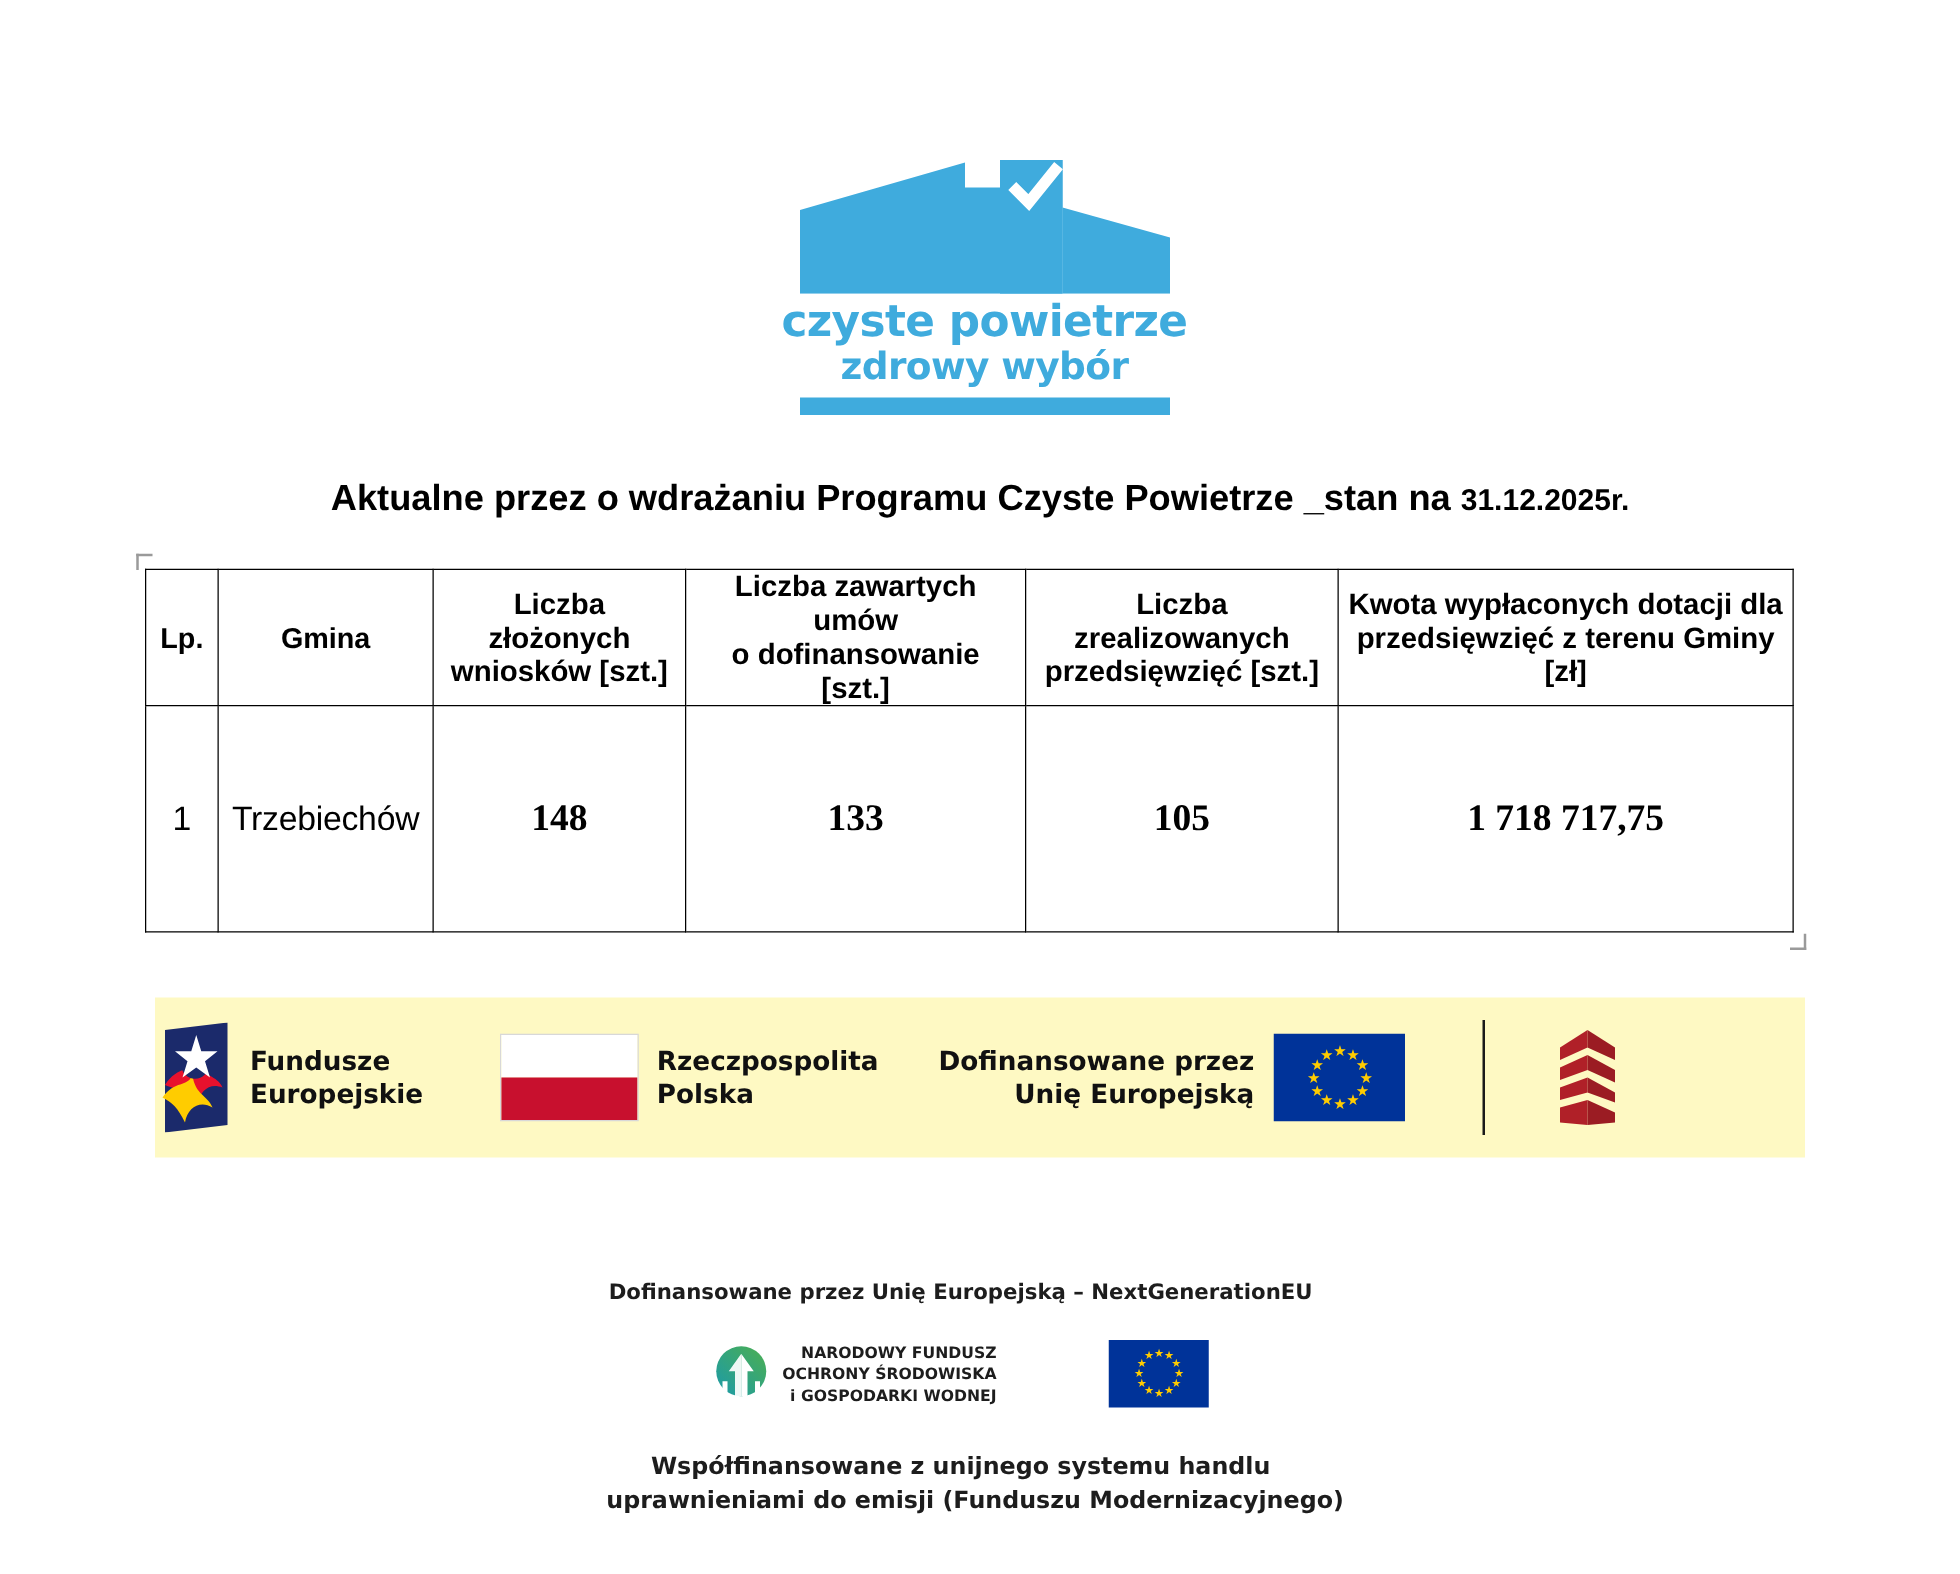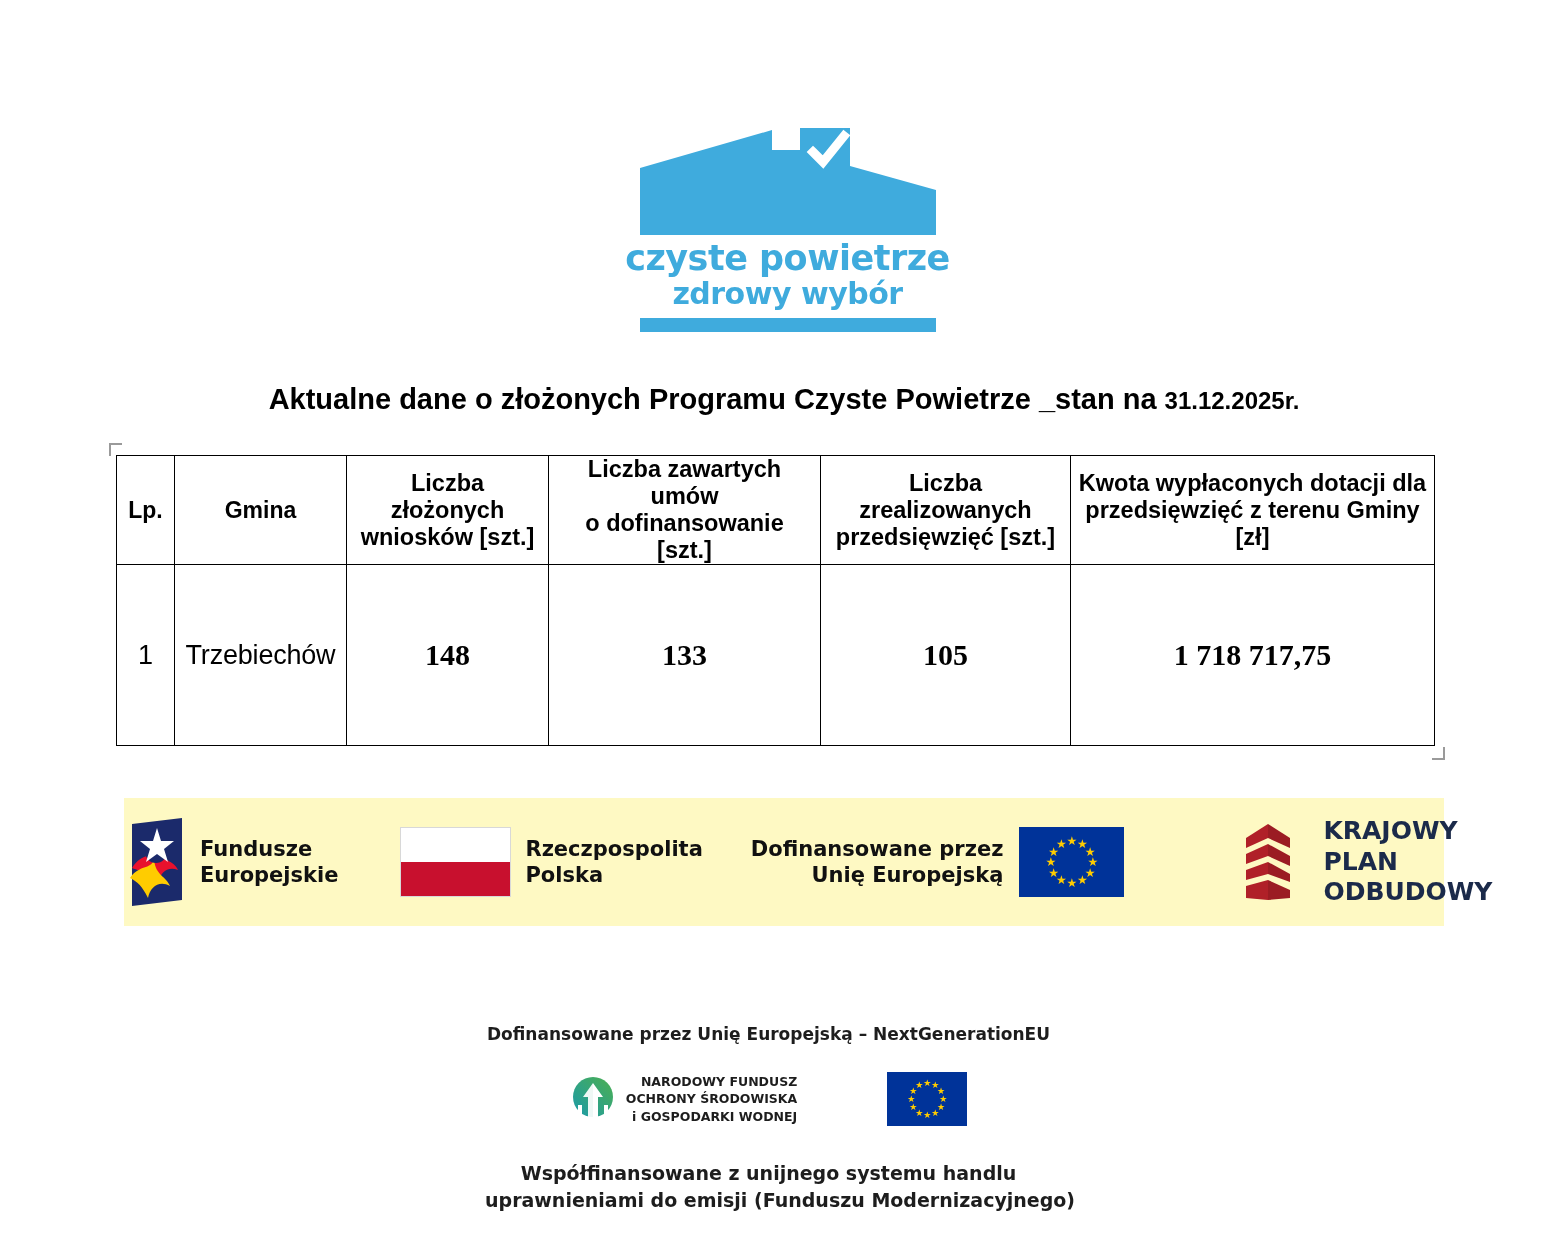--- a/index.html
+++ b/index.html
@@ -256,21 +256,21 @@
       <path d="M173 24 L183 34 L204 8" stroke="#ffffff" stroke-width="9" fill="none" stroke-linecap="square"></path>
       <path d="M210 107 L210 38 L296 62 L296 107 Z" fill="#3fabdd"></path>
     </svg>
   </div>
   <div class="cp-line1">czyste powietrze</div>
   <div class="cp-line2">zdrowy wybór</div>
   <div class="cp-underbar"></div>
 </div>
 
 <div class="doc-title">
-  <span>Aktualne dane o złożonych Programu Czyste Powietrze _stan na</span><span class="title-date">31.12.2025r.</span>
+  <span>Aktualne przez o wdrażaniu Programu Czyste Powietrze _stan na</span><span class="title-date">31.12.2025r.</span>
 </div>
 
 <div class="corner-mark corner-tl"></div>
 <div class="corner-mark corner-br"></div>
 
 <table class="data-table">
   <colgroup>
     <col class="col-lp">
       <col class="col-gmina">
       <col class="col-a">
@@ -366,25 +366,20 @@
     <svg class="kpo-logo" viewBox="0 0 66 88" xmlns="http://www.w3.org/2000/svg">
       <polygon points="4,20 26,6 26,20 4,30" fill="#b02028"></polygon>
       <polygon points="26,6 48,20 48,30 26,20" fill="#9b1c23"></polygon>
       <polygon points="4,36 26,26 26,38 4,46" fill="#b02028"></polygon>
       <polygon points="26,26 48,38 48,48 26,38" fill="#9b1c23"></polygon>
       <polygon points="4,52 26,44 26,56 4,62" fill="#b02028"></polygon>
       <polygon points="26,44 48,56 48,64 26,56" fill="#9b1c23"></polygon>
       <polygon points="4,68 26,62 26,82 4,80" fill="#b02028"></polygon>
       <polygon points="26,62 48,72 48,80 26,82" fill="#9b1c23"></polygon>
     </svg>
-    <div class="kpo-text">
-      <span>KRAJOWY</span><br>
-      <span>PLAN</span><br>
-      <span>ODBUDOWY</span>
-    </div>
   </div>
 </div>
 
 <div class="lower-panel">
   <div class="nextgen-text">Dofinansowane przez Unię Europejską – NextGenerationEU</div>
 
   <div class="nfos-row">
     <div class="nfos-item">
       <svg class="nfos-mark" viewBox="0 0 46 48" xmlns="http://www.w3.org/2000/svg">
         <defs>

